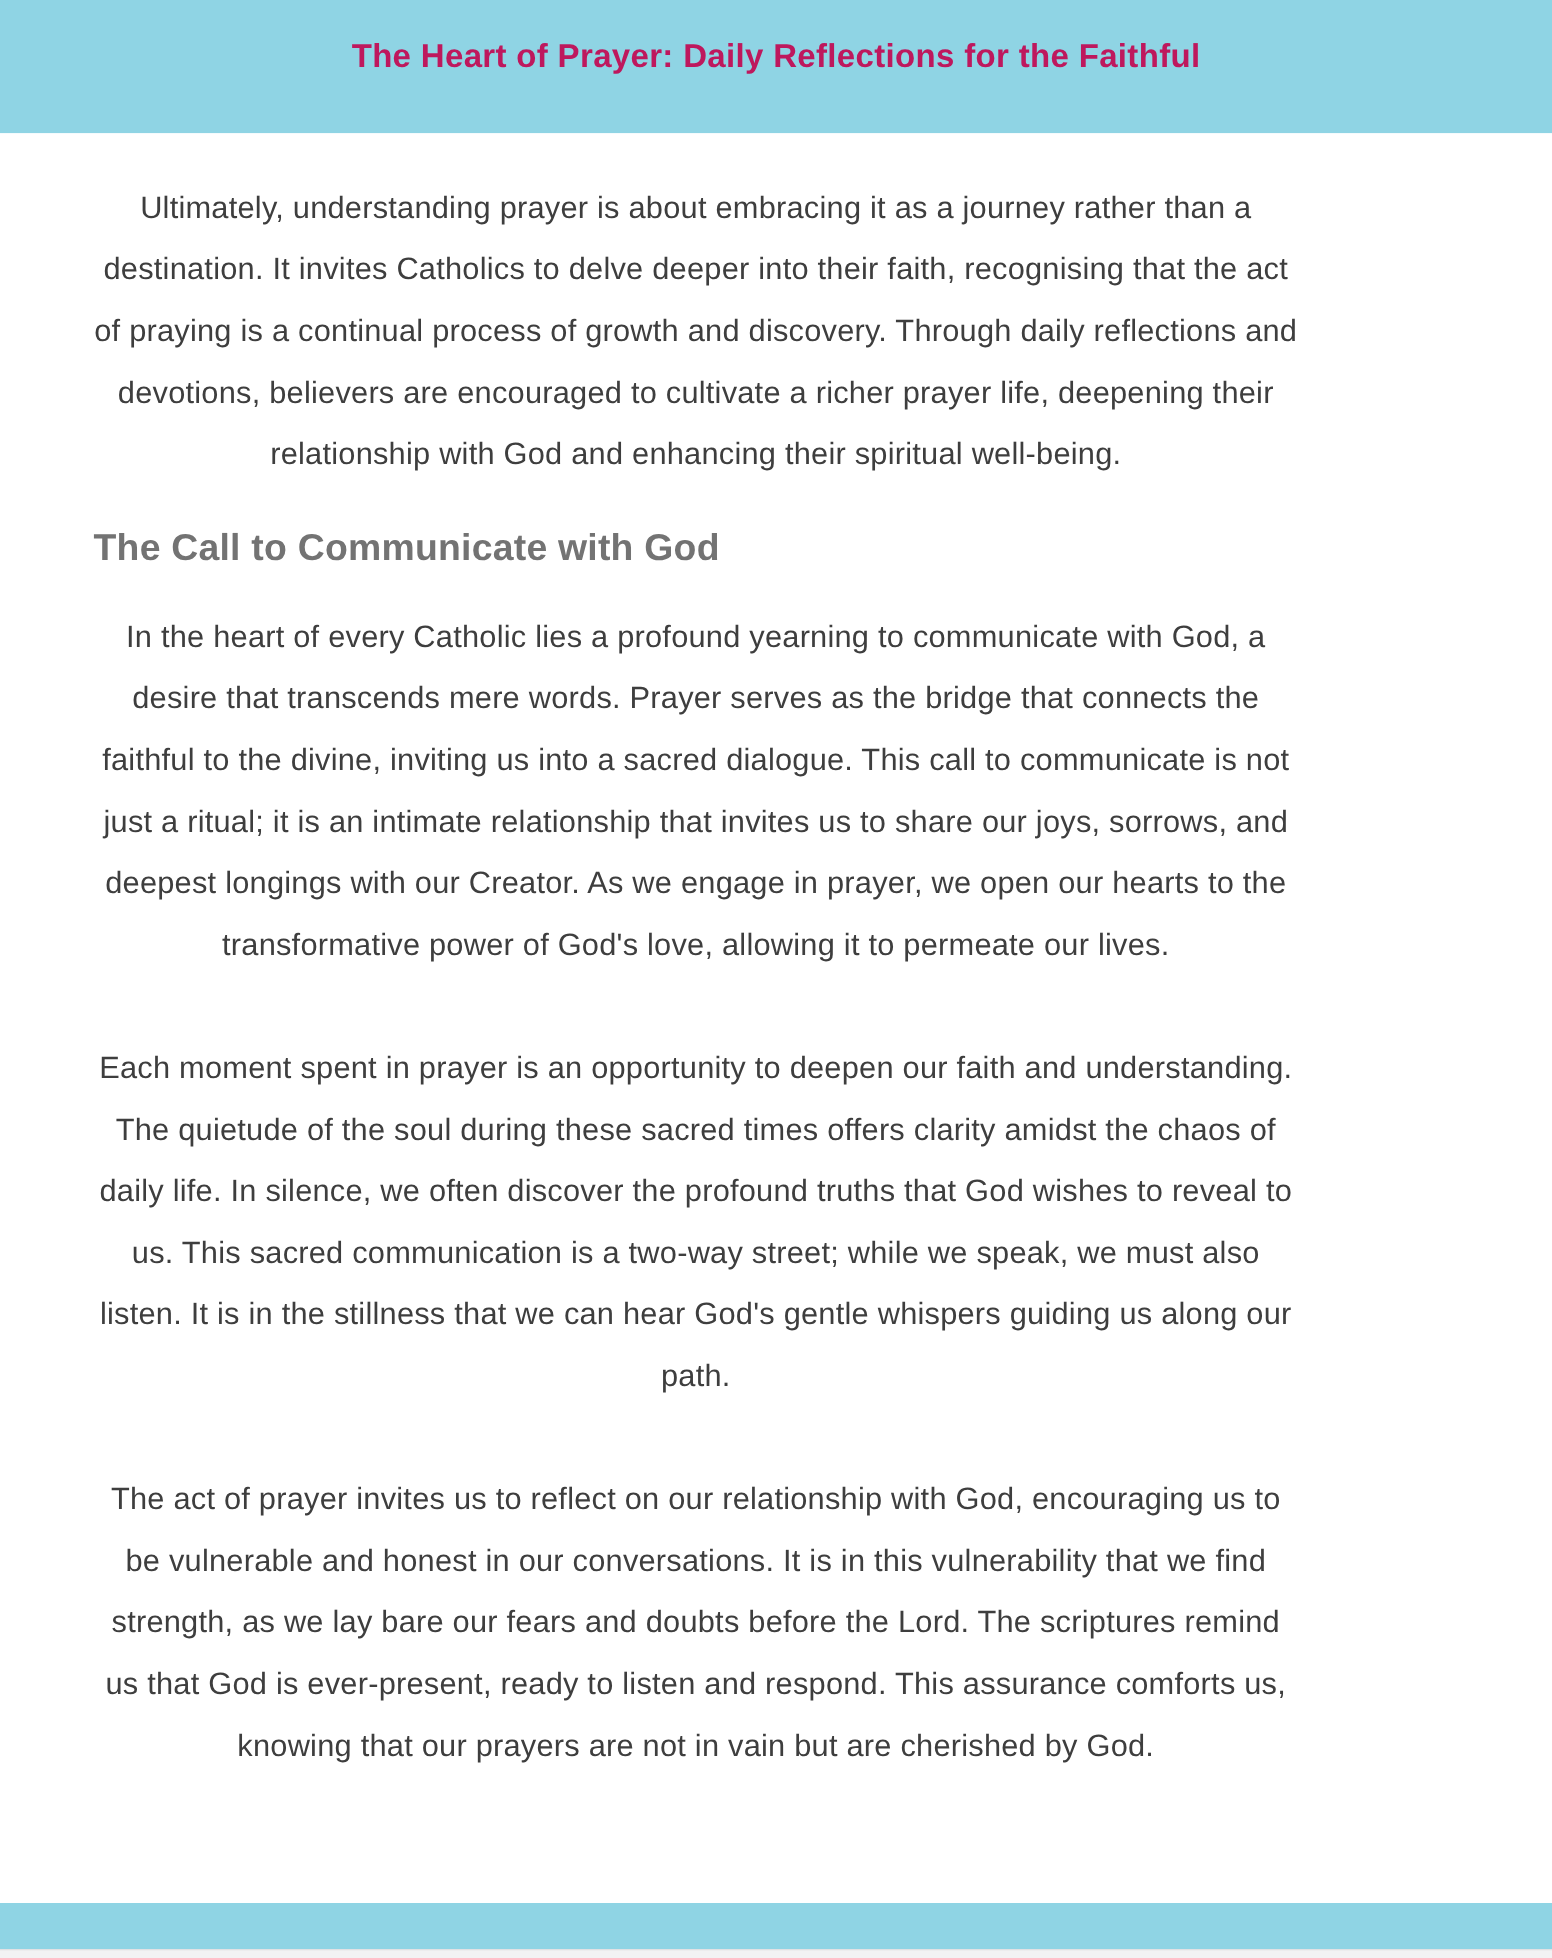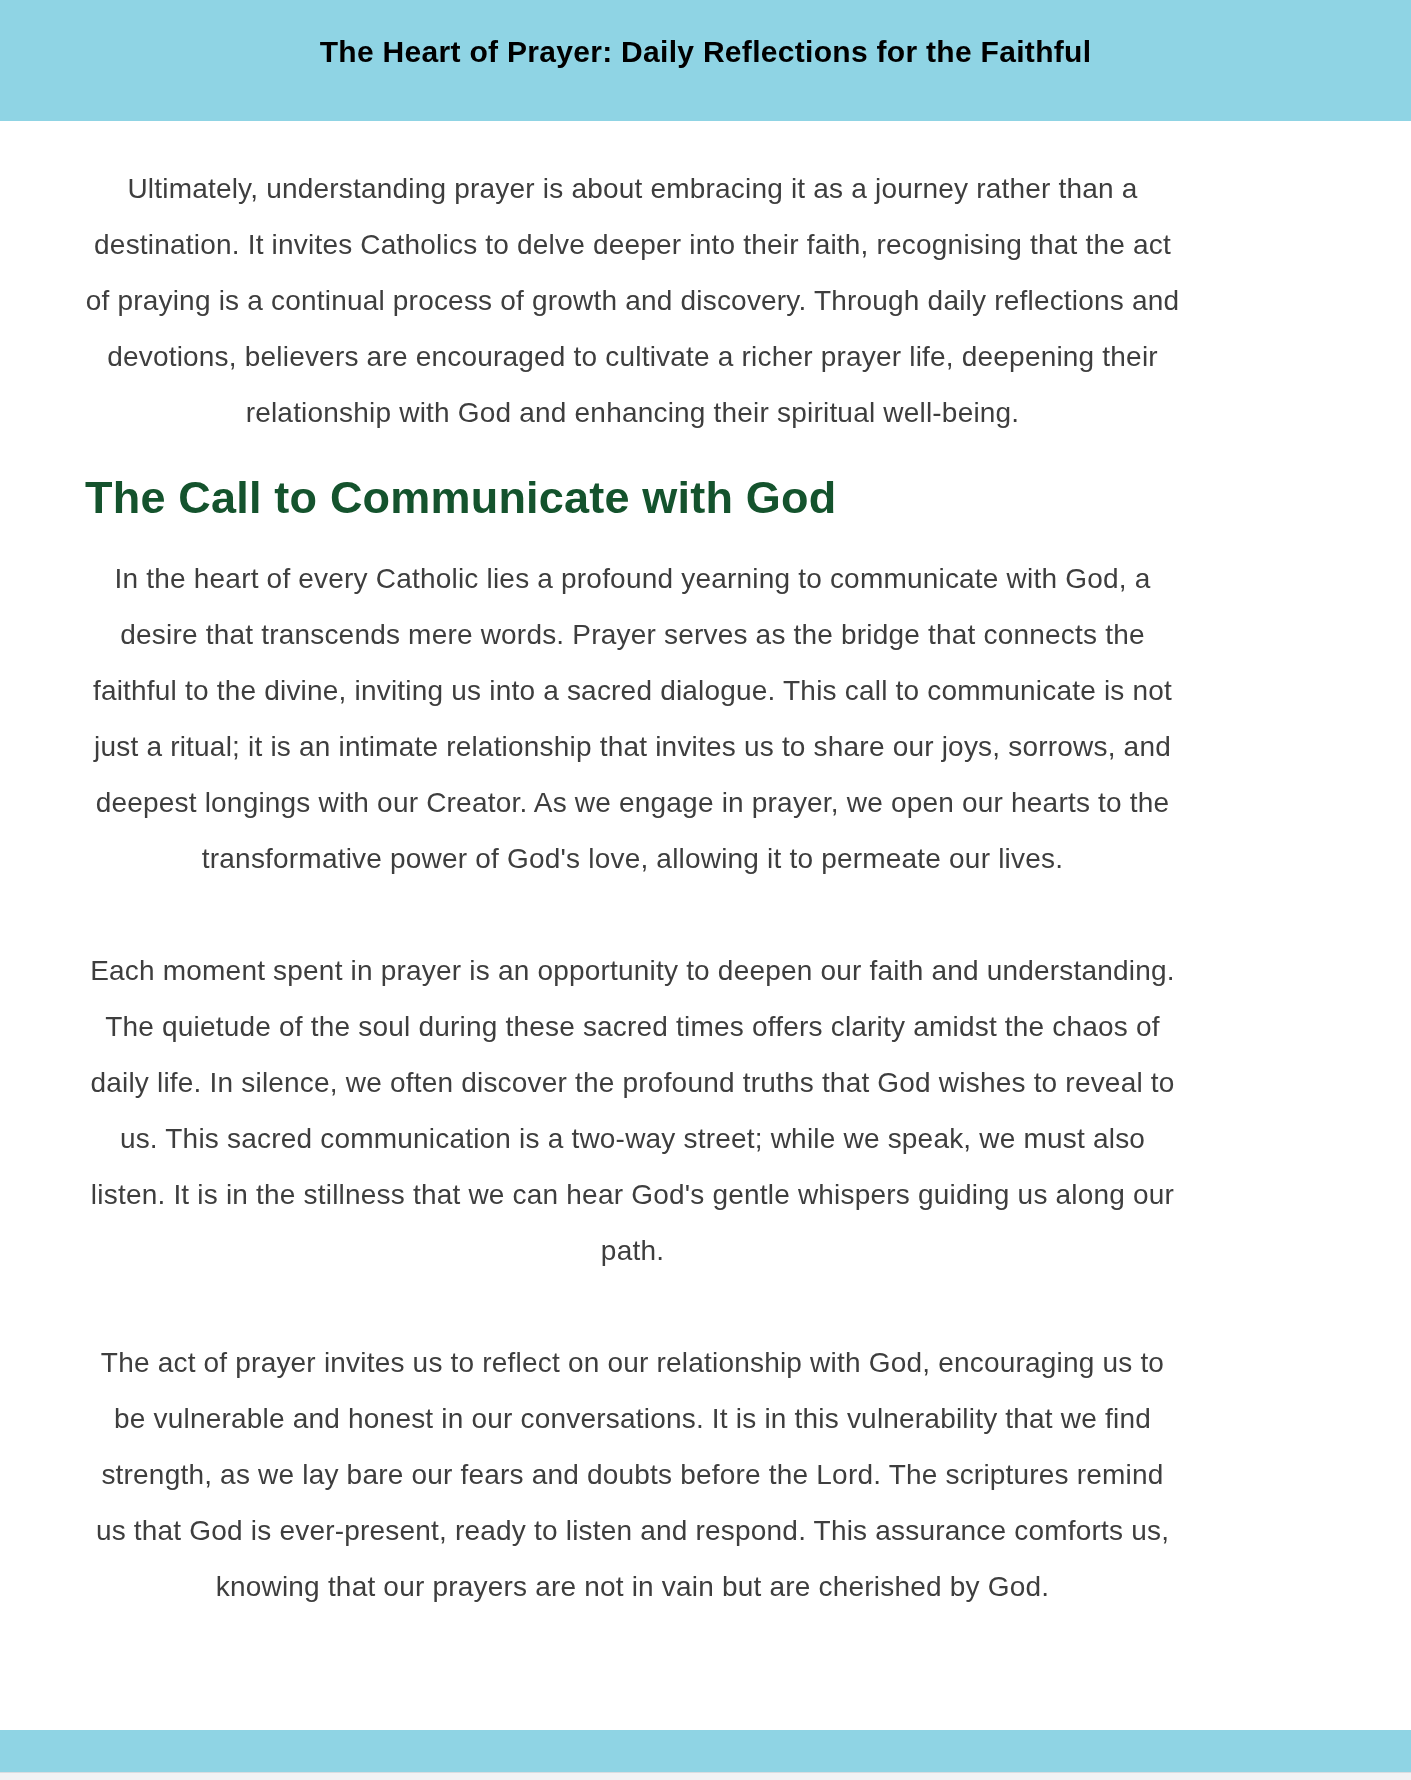--- a/index.html
+++ b/index.html
@@ -21,39 +21,39 @@
     display: flex;
     align-items: center;
     justify-content: center;
     padding-bottom: 18px;
     box-sizing: border-box;
   }
   .doc-title {
     font-size: 30px;
     font-weight: 700;
     letter-spacing: 0.3px;
-    color: #000000;
+    color: #be185d;
   }
   .content {
     padding: 40px 85px 0 85px;
     width: 1095px;
   }
   .para {
     font-size: 28px;
     line-height: 56px;
     letter-spacing: 0.2px;
     color: #3e3e3e;
     margin: 0 0 56px 0;
     text-align: center;
   }
   .section-heading {
-    font-size: 45px;
+    font-size: 34px;
     font-weight: 700;
     letter-spacing: 0.2px;
-    color: #14532d;
+    color: #737373;
     line-height: 54px;
     margin: -26px 0 26px 0;
   }
   .footer-band {
     position: absolute;
     left: 0;
     right: 0;
     bottom: 8px;
     height: 42px;
     background: #8fd4e4;

